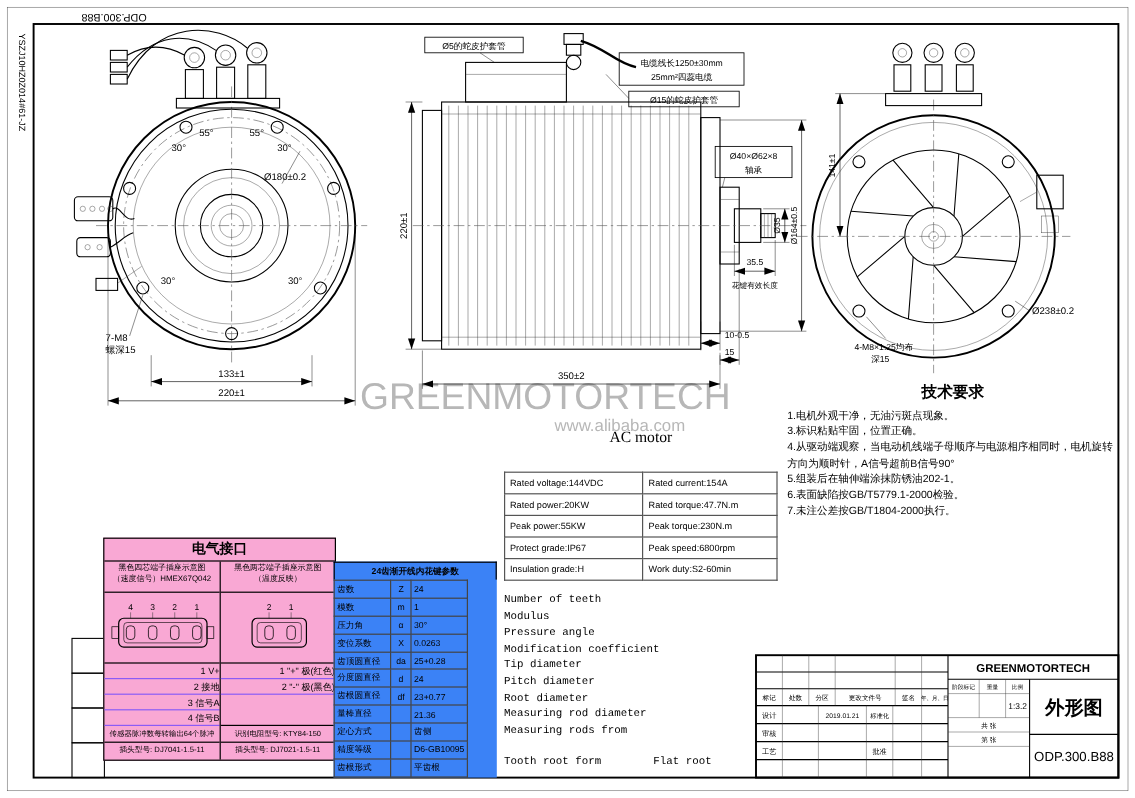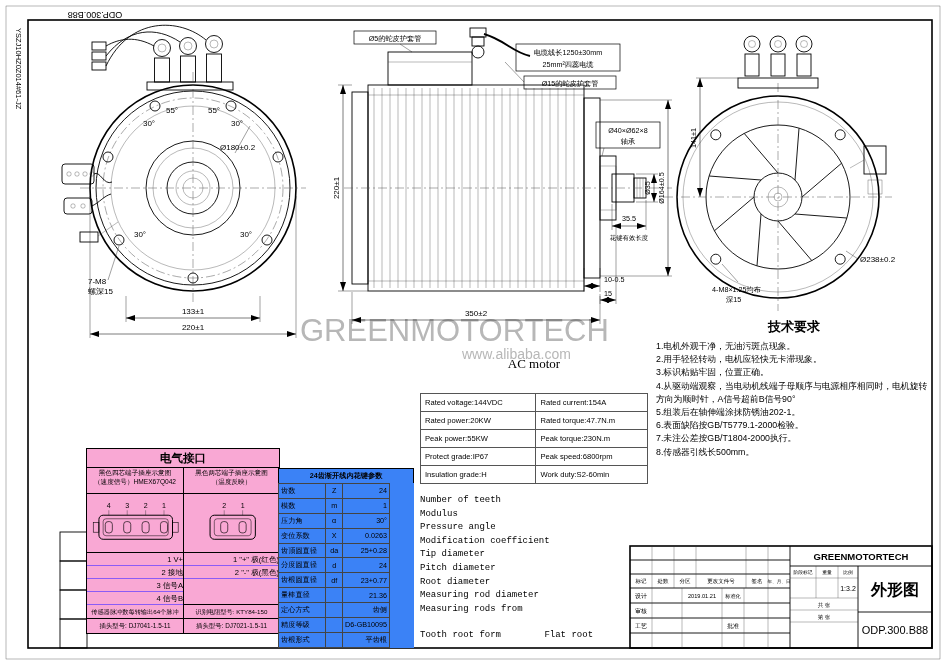--- a/index.html
+++ b/index.html
@@ -29,21 +29,21 @@
   .et-row{height:13px;line-height:13px;font-size:7.6px;padding-left:10px;border-bottom:1px solid #8b5cf6;box-sizing:border-box;white-space:nowrap;text-align:right;}
   .et-empty{height:26px;border-bottom:1px solid #000;box-sizing:border-box;}
   .et-note{height:14px;line-height:14px;font-size:6.2px;border-bottom:1px solid #000;box-sizing:border-box;text-align:center;white-space:nowrap;overflow:hidden;}
   .et-plug{height:14px;line-height:14px;font-size:6.4px;box-sizing:border-box;text-align:center;white-space:nowrap;overflow:hidden;}
   
   .sp-wrap{left:278px;top:468px;width:136px;background:#3b82f6;}
   .sp-title{border:1px solid #000;border-bottom:none;height:14px;line-height:14px;
             text-align:center;font-size:7.2px;font-weight:bold;}
   .sp-table{width:112px;padding-left:16px;}
   .sp-table td{border:1px solid #444;font-size:7.2px;height:13.9px;padding:0 2px;white-space:nowrap;}
-  .sp-c0{width:60px;} .sp-c1{width:22px;text-align:center;} .sp-c2{width:40px;text-align:right;}
+  .sp-c0{width:60px;} .sp-c1{width:22px;text-align:center;} .sp-c2{width:40px;text-align:left;}
   
   .eng{left:420px;top:494px;width:200px;font-family:"Liberation Mono",monospace;font-size:9px;}
   .eng-line{height:13.6px;line-height:13.6px;white-space:nowrap;}
   .eng-root{left:420px;top:630px;font-family:"Liberation Mono",monospace;font-size:9px;white-space:nowrap;}
   .eng-root span{margin-right:38px;}
 </style>
 </head>
 <body>
 
 <div class="page">
@@ -335,27 +335,25 @@
       <td>Insulation grade:H</td>
       <td>Work duty:S2-60min</td>
     </tr>
   </tbody>
       </table>
 </div>
 
 <div class="abs tech">
   <div class="tech-title">技术要求</div>
   <div class="tech-item">1.电机外观干净，无油污斑点现象。</div>
-  <div class="tech-item">2.用手轻轻转动，电机应轻快无卡滞现象。</div>
   <div class="tech-item">3.标识粘贴牢固，位置正确。</div>
   <div class="tech-item">4.从驱动端观察，当电动机线端子母顺序与电源相序相同时，电机旋转方向为顺时针，A信号超前B信号90°</div>
   <div class="tech-item">5.组装后在轴伸端涂抹防锈油202-1。</div>
   <div class="tech-item">6.表面缺陷按GB/T5779.1-2000检验。</div>
   <div class="tech-item">7.未注公差按GB/T1804-2000执行。</div>
-  <div class="tech-item">8.传感器引线长500mm。</div>
 </div>
 
 <div class="abs etable">
   <div class="et-title">电气接口</div>
   <div class="et-cols">
     <div class="et-col">
       <div class="et-head">
         <div>黑色四芯端子插座示意图</div>
         <div>（速度信号）HMEX67Q042</div>
       </div>

